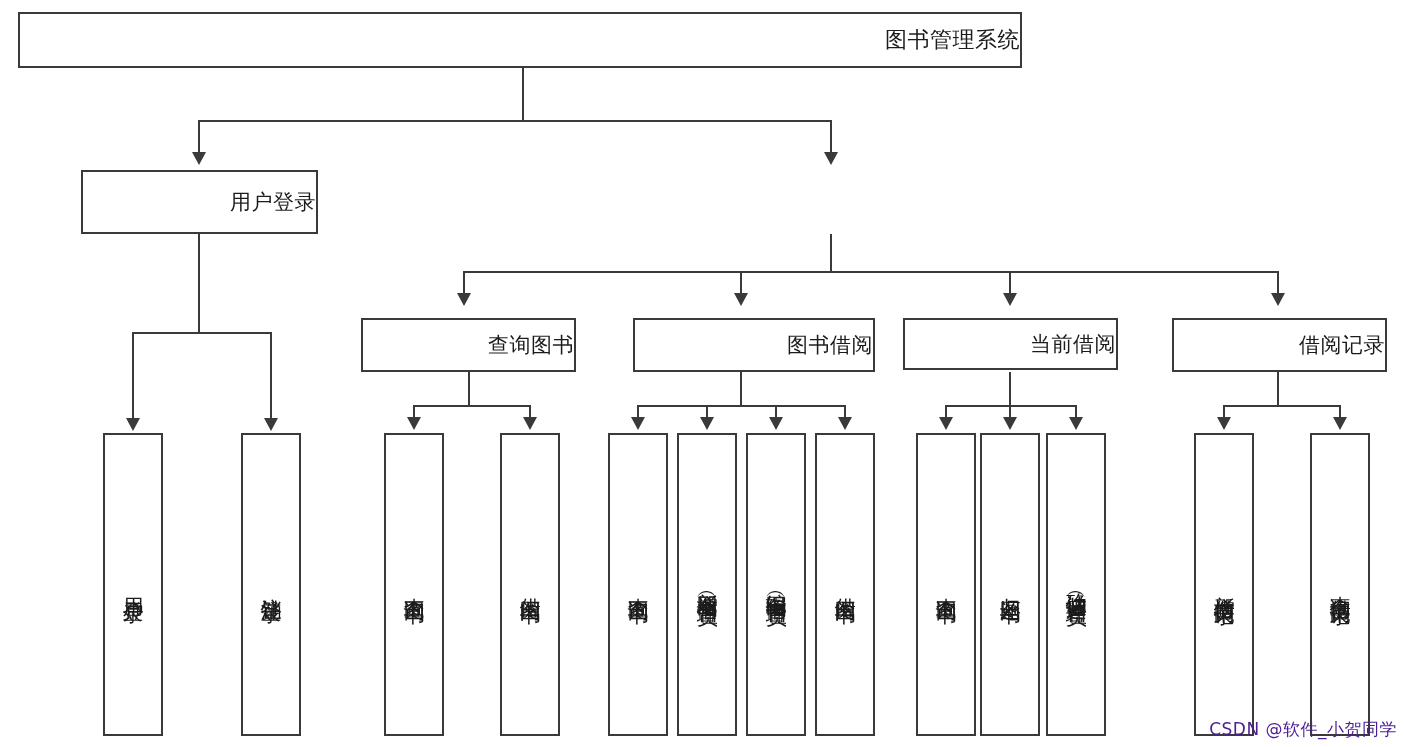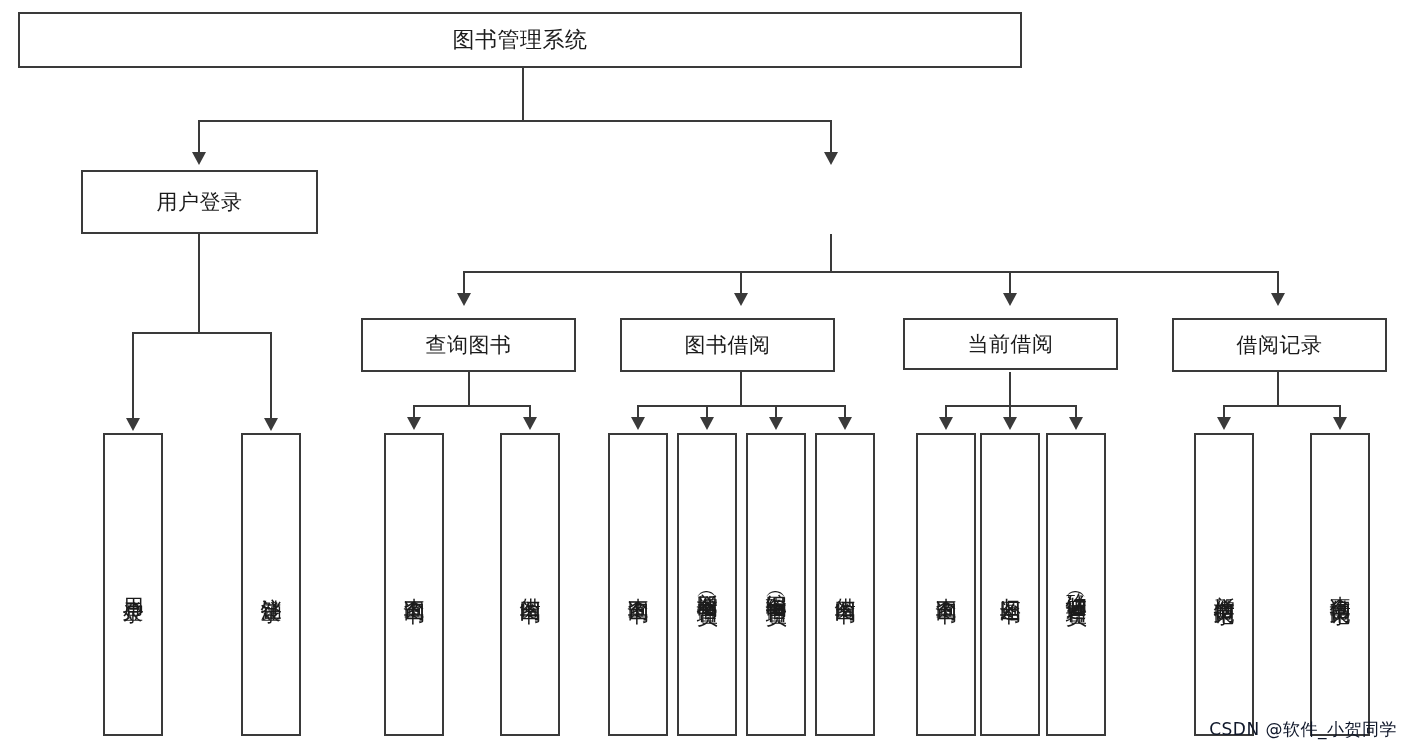--- a/index.html
+++ b/index.html
@@ -27,20 +27,21 @@
     display: flex;
     align-items: center;
     justify-content: center;
     color: #1b1b1b;
     line-height: 1.25;
   }
   .node.h {
     
     font-size: 21px;
     letter-spacing: 0.5px;
+    justify-content: flex-end;
   }
   .node.root {
     font-size: 22px;
   }
   .node.v {
     
     font-size: 21px;
     writing-mode: vertical-rl;
     text-orientation: upright;
     letter-spacing: 2px;
@@ -70,21 +71,21 @@
     border-left: 7px solid transparent;
     border-right: 7px solid transparent;
     border-top: 13px solid #3a3a3a;
   }
   
   #watermark {
     position: absolute;
     right: 8px;
     bottom: 6px;
     font-size: 17px;
-    color: #0f172a;
+    color: #4c1d95;
     letter-spacing: 0.5px;
     user-select: none;
     white-space: nowrap;
   }
 </style>
 </head>
 <body>
 
 <div id="canvas">
 
@@ -120,21 +121,21 @@
   <div class="vline" style="left:740px; top:271px; height:24px;"></div>
   <div class="arrow" style="left:734px; top:293px;"></div>
   <div class="vline" style="left:1009px; top:271px; height:24px;"></div>
   <div class="arrow" style="left:1003px; top:293px;"></div>
   <div class="vline" style="left:1277px; top:271px; height:24px;"></div>
   <div class="arrow" style="left:1271px; top:293px;"></div>
 
   <div class="node h" style="left:361px; top:318px; width:215px; height:54px;">
     <span class="label">查询图书</span>
   </div>
-  <div class="node h" style="left:620px; top:318px; width:215px; height:54px;">
+  <div class="node h" style="left:633px; top:318px; width:242px; height:54px;">
     <span class="label">图书借阅</span>
   </div>
   <div class="node h" style="left:903px; top:318px; width:215px; height:52px;">
     <span class="label">当前借阅</span>
   </div>
   <div class="node h" style="left:1172px; top:318px; width:215px; height:54px;">
     <span class="label">借阅记录</span>
   </div>
 
   <div class="vline" style="left:468px; top:372px; height:34px;"></div>

